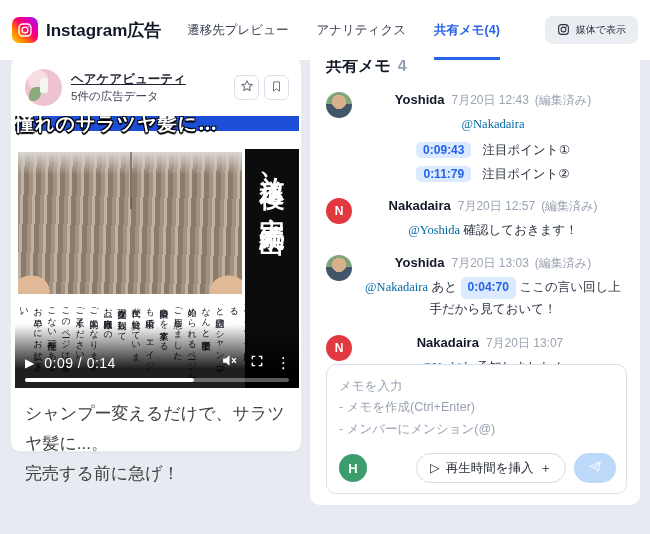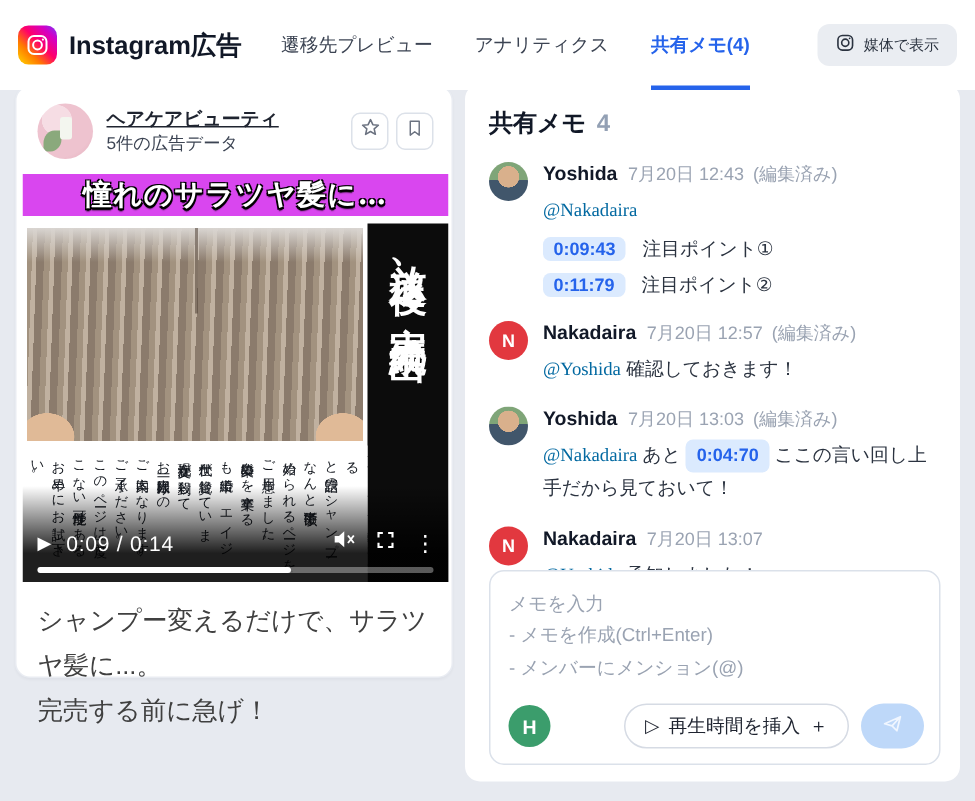--- a/index.html
+++ b/index.html
@@ -25,21 +25,21 @@
   .adv-avatar .bottle { position:absolute; left:15px; top:9px; width:8px; height:15px; border-radius:2px; background:#f3f6ef; }
   .adv-avatar .leaf { position:absolute; left:4px; top:18px; width:12px; height:14px; border-radius:60% 0 60% 0; background:#8aa97c; }
   .card-head-text { margin-left:9px; line-height:1.45; }
   .adv-name { font-size:12.5px; font-weight:bold; color:#1f2430; text-decoration:underline; cursor:pointer; }
   .adv-sub { font-size:11.5px; color:#3c4453; }
   .card-head-actions { margin-left:auto; display:flex; gap:5px; }
   .icon-btn { width:25px; height:25px; border:1px solid #dce1e9; background:#fff; border-radius:6px; display:flex; align-items:center; justify-content:center; cursor:pointer; color:#6b7280; }
 
   
   .creative { position:relative; margin:0 4px; width:284px; height:272px; overflow:hidden; background:#fff; }
-  .banner { position:absolute; top:0; left:0; right:0; height:28px; background:#d946ef; display:flex; align-items:center; justify-content:center; }
+  .banner { position:absolute; top:0; left:0; right:0; height:15px; background:#1d4ed8; display:flex; align-items:center; }
   .banner span { font-family:"DejaVu Serif","Liberation Serif",serif; font-weight:bold; font-size:19px; color:#fff; letter-spacing:1px; white-space:nowrap;
     text-shadow:-1px -1px 0 #000,1px -1px 0 #000,-1px 1px 0 #000,1px 1px 0 #000,0 2px 1px #000; }
   .photo { position:absolute; top:33px; left:0; width:230px; height:148px; border:3px solid #fff;
     background:
       radial-gradient(ellipse 30px 26px at 6% 98%, #e0ba97 0 60%, rgba(224,186,151,0) 61%),
       radial-gradient(ellipse 30px 26px at 94% 98%, #e0ba97 0 60%, rgba(224,186,151,0) 61%),
       linear-gradient(180deg, #d9d5d1 0%, rgba(217,213,209,0) 16%),
       repeating-linear-gradient(92deg, #a2927f 0 4px, #c0b1a0 4px 7px, #8b7b6c 7px 12px);
   }
   .photo .part { position:absolute; left:50%; top:0; width:2px; height:40%; background:rgba(80,66,55,.55); }
@@ -52,27 +52,27 @@
   .play-glyph { font-size:12px; cursor:pointer; }
   .time-display { margin-left:10px; font-size:14px; letter-spacing:.5px; }
   .ctrl-right { margin-left:auto; display:flex; align-items:center; gap:12px; }
   .kebab { font-size:15px; color:#fff; line-height:1; cursor:pointer; }
   .progress { position:absolute; left:10px; right:10px; bottom:6px; height:4px; border-radius:2px; background:rgba(255,255,255,.35); cursor:pointer; }
   .progress-fill { height:100%; border-radius:2px; background:#fff; }
 
   .caption { padding:11px 14px; font-size:17px; line-height:1.75; color:#404040; }
 
   
-  .memo-panel { position:absolute; left:310px; top:56px; width:330px; height:465px; background:#fff; border-radius:10px; padding:16px 16px 0 16px; }
+  .memo-panel { position:absolute; left:310px; top:40px; width:330px; height:465px; background:#fff; border-radius:10px; padding:16px 16px 0 16px; }
   .panel-title { font-size:16px; font-weight:bold; color:#111827; }
   .panel-count { color:#93a0b4; margin-left:7px; }
   .comment { display:flex; gap:10px; margin-top:15px; }
   .c-avatar { width:26px; height:26px; border-radius:50%; flex:0 0 auto; display:flex; align-items:center; justify-content:center; color:#fff; font-size:12px; font-weight:bold; }
   .c-avatar.photo-av { background:radial-gradient(circle at 50% 38%, #d9b08c 0 34%, rgba(217,176,140,0) 35%), linear-gradient(180deg,#7fa578 0 45%, #41566b 46% 100%); }
-  .c-body { flex:1; min-width:0; }
+  .c-body { flex:1; min-width:0;text-align:center; }
   .c-head { font-size:12px; color:#9aa3b2; }
   .c-author { font-size:13px; font-weight:bold; color:#111827; margin-right:7px; }
   .c-date { margin-right:6px; }
   .c-text { margin-top:5px; font-size:12.5px; line-height:1.65; color:#2b3340; }
   .mention { color:#0369a1; cursor:pointer;font-family:Liberation Serif, serif; }
   .chip { display:inline-block; background:#dbeafe; color:#2563eb; font-weight:bold; font-size:12px; border-radius:5px; padding:1px 7px; cursor:pointer; }
   .chip-row { margin-top:7px; font-size:12.5px; color:#2b3340; }
   .chip-row .chip { margin-right:11px; }
 
   .memo-input { position:absolute; left:16px; right:13px; top:324px; bottom:11px; border:1px solid #dbe1ea; border-radius:10px; background:#fff; }

